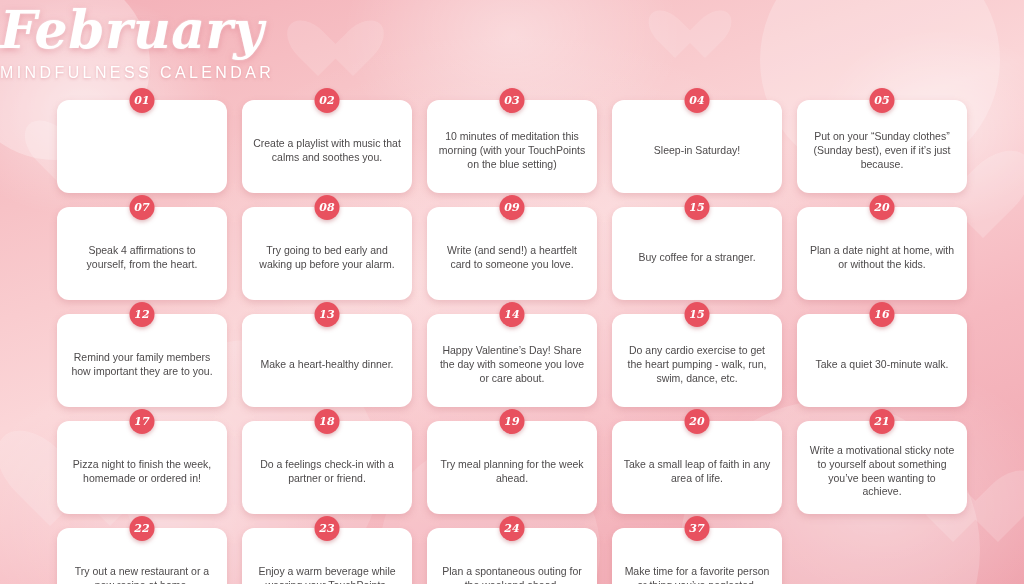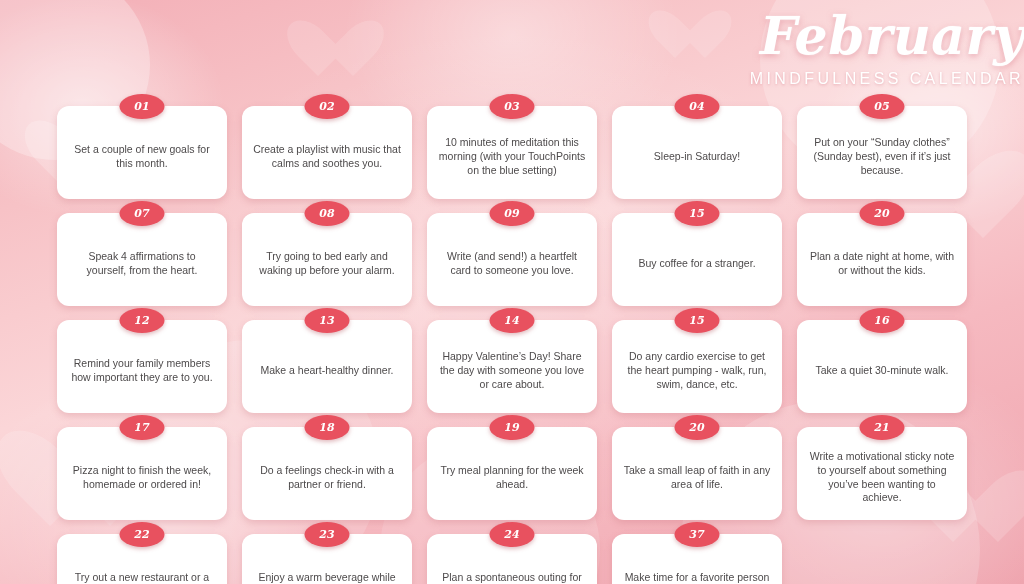--- a/index.html
+++ b/index.html
@@ -45,22 +45,22 @@
     width: 50%;
     height: 80%;
     background: #ffffff;
     border-radius: 50% 50% 0 0;
   }
   .heart::before { left: 25%; transform: rotate(-45deg); transform-origin: 0 100%; }
   .heart::after  { left: 25%; transform: rotate(45deg);  transform-origin: 100% 100%; }
 
   .header {
     position: relative;
-    text-align: right;
-    padding-top: 9px;
+    text-align: left;
+    padding-top: 3px;
     z-index: 3;
   }
   .month-title {
     font-family: "DejaVu Serif", serif;
     font-style: italic;
     font-weight: bold;
     font-size: 52px;
     letter-spacing: 0.5px;
     color: #ffffff;
     line-height: 1.05;
@@ -95,21 +95,21 @@
     display: flex;
     align-items: center;
     justify-content: center;
     text-align: center;
   }
   .badge {
     position: absolute;
     top: -12px;
     left: 50%;
     transform: translateX(-50%);
-    width: 45px;
+    width: 25px;
     height: 25px;
     border-radius: 50%;
     background: #e8515f;
     color: #ffffff;
     font-family: "DejaVu Serif", serif;
     font-style: italic;
     font-weight: bold;
     font-size: 11px;
     display: flex;
     align-items: center;
@@ -141,21 +141,20 @@
   <div class="heart" style="left:660px; top:10px; width:60px; height:60px; opacity:0.14;"></div>
 
   <div class="header">
     <h1 class="month-title">February</h1>
     <p class="sub-title">MINDFULNESS CALENDAR</p>
   </div>
 
   <div class="grid">
     <div class="cell">
         <span class="badge">01</span>
-        <span class="cell-text">Set a couple of new goals for this month.</span>
       </div>
     <div class="cell">
         <span class="badge">02</span>
         <span class="cell-text">Create a playlist with music that calms and soothes you.</span>
       </div>
     <div class="cell">
         <span class="badge">03</span>
         <span class="cell-text">10 minutes of meditation this morning (with your TouchPoints on the blue setting)</span>
       </div>
     <div class="cell">

